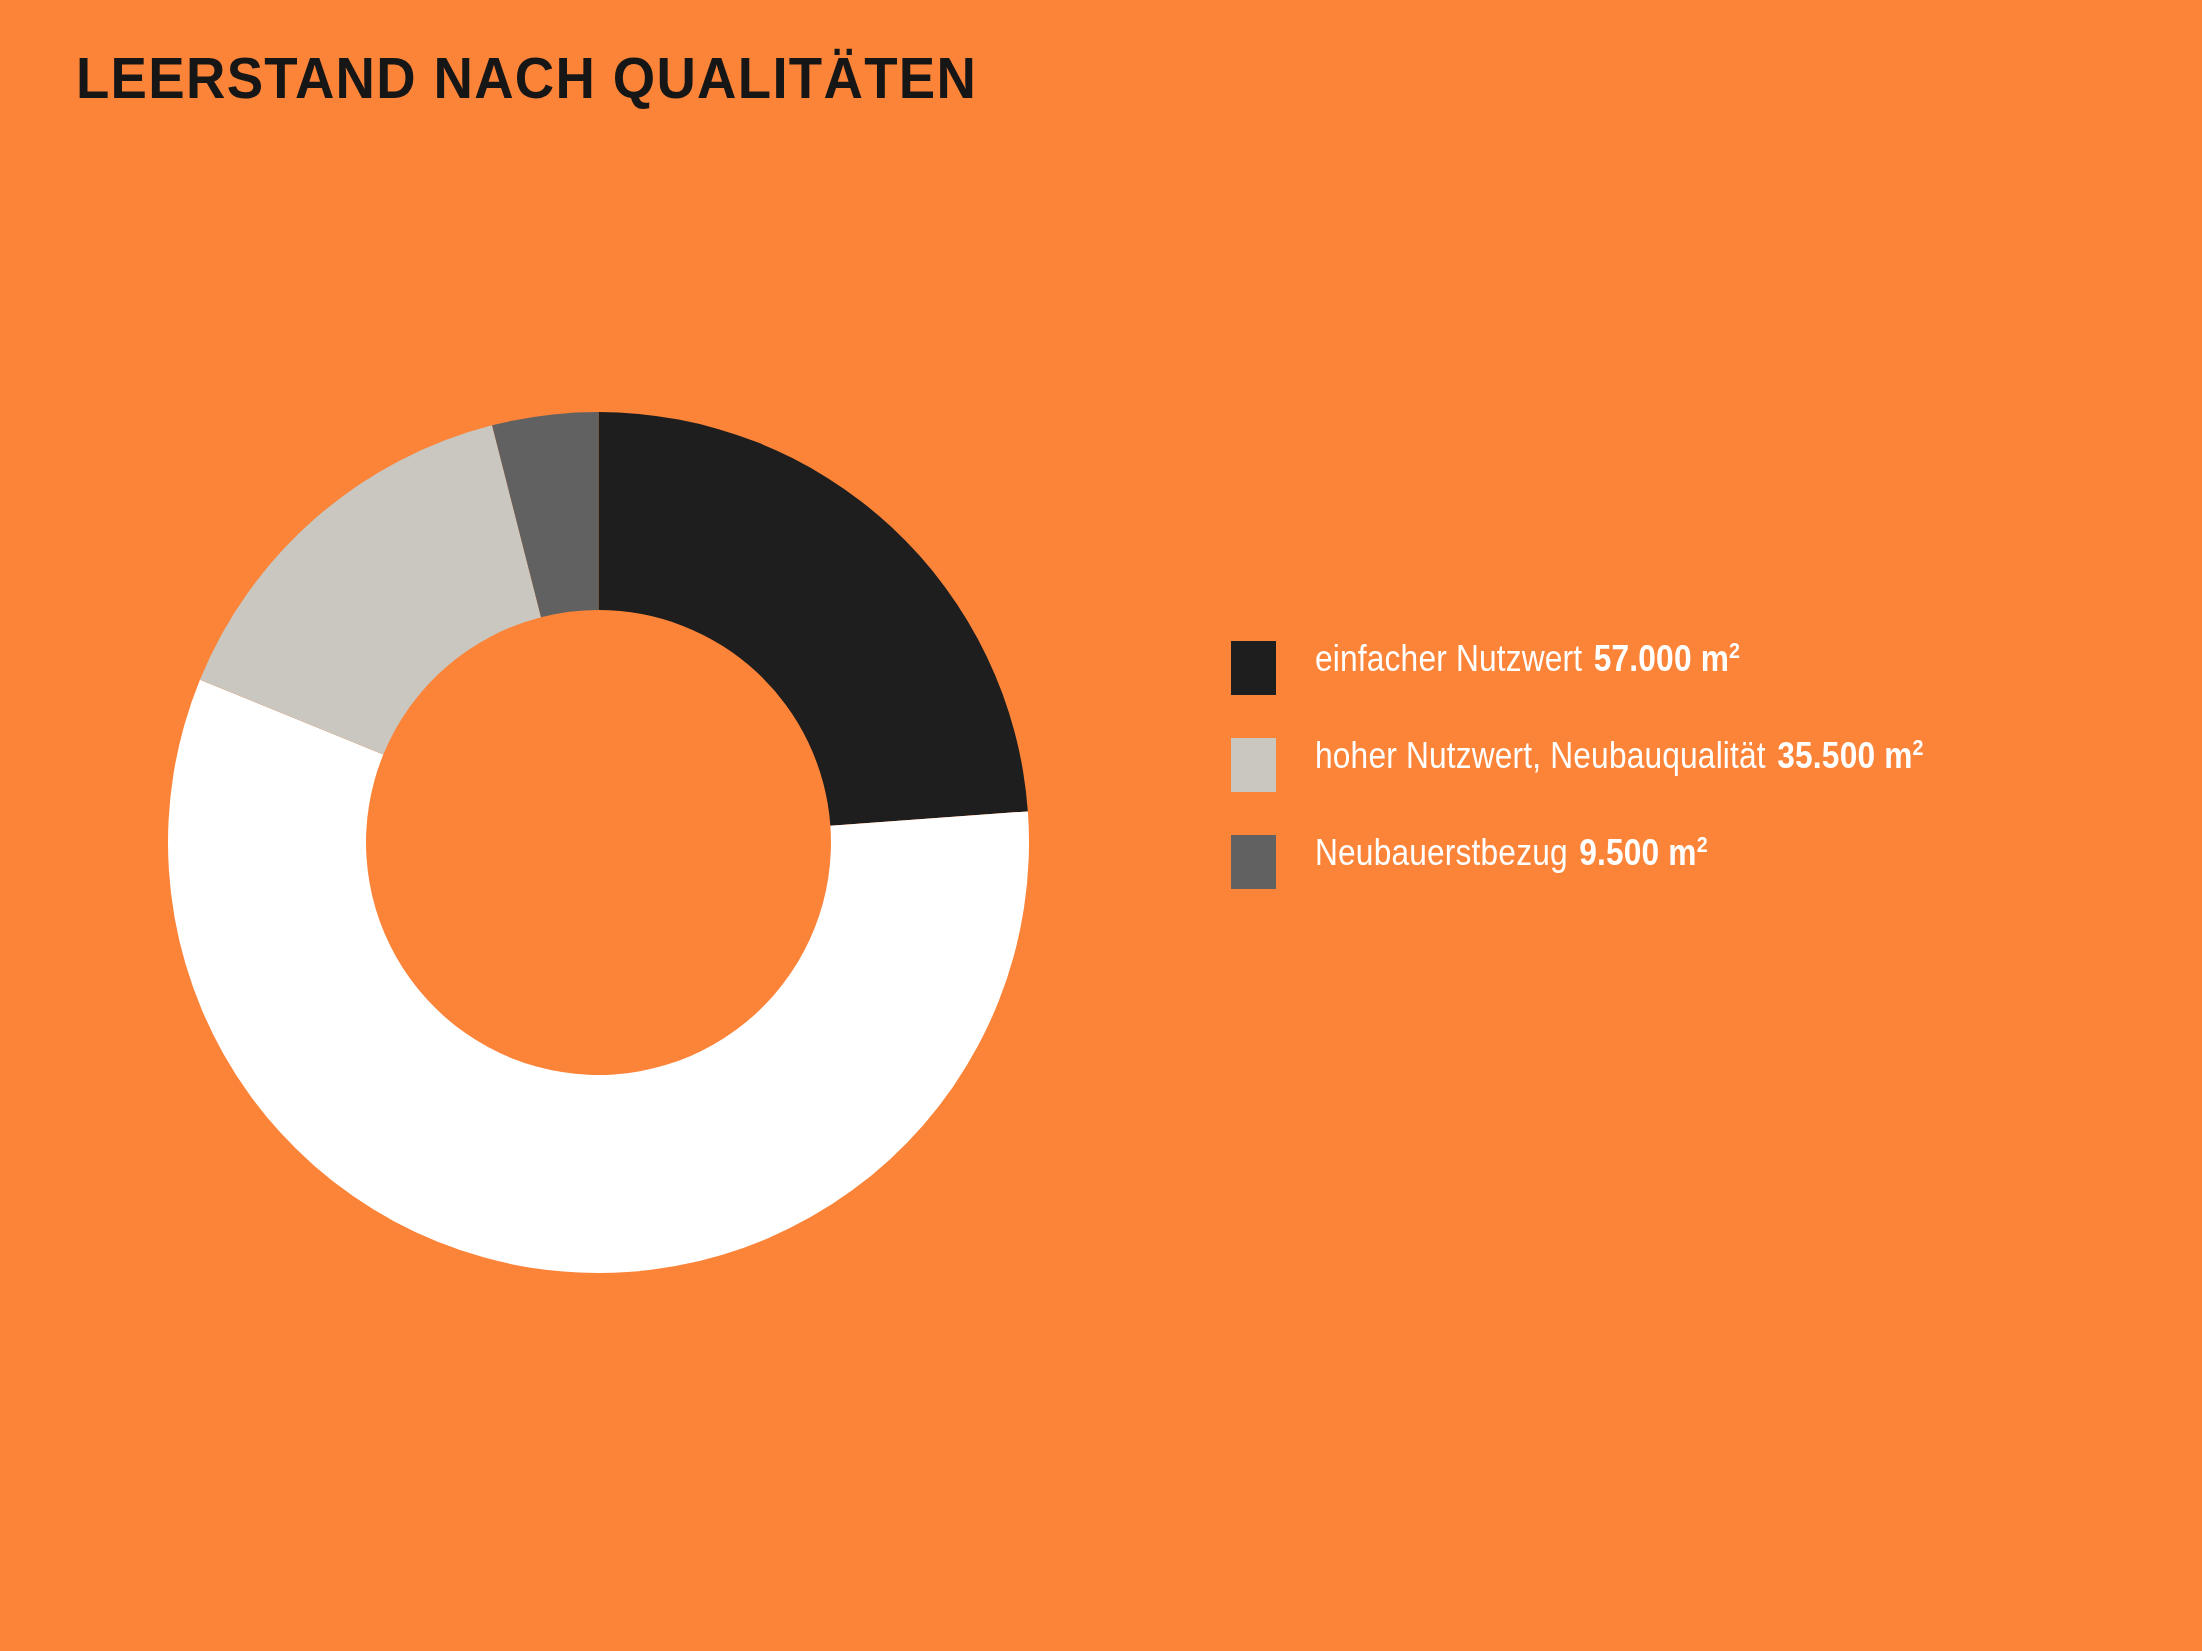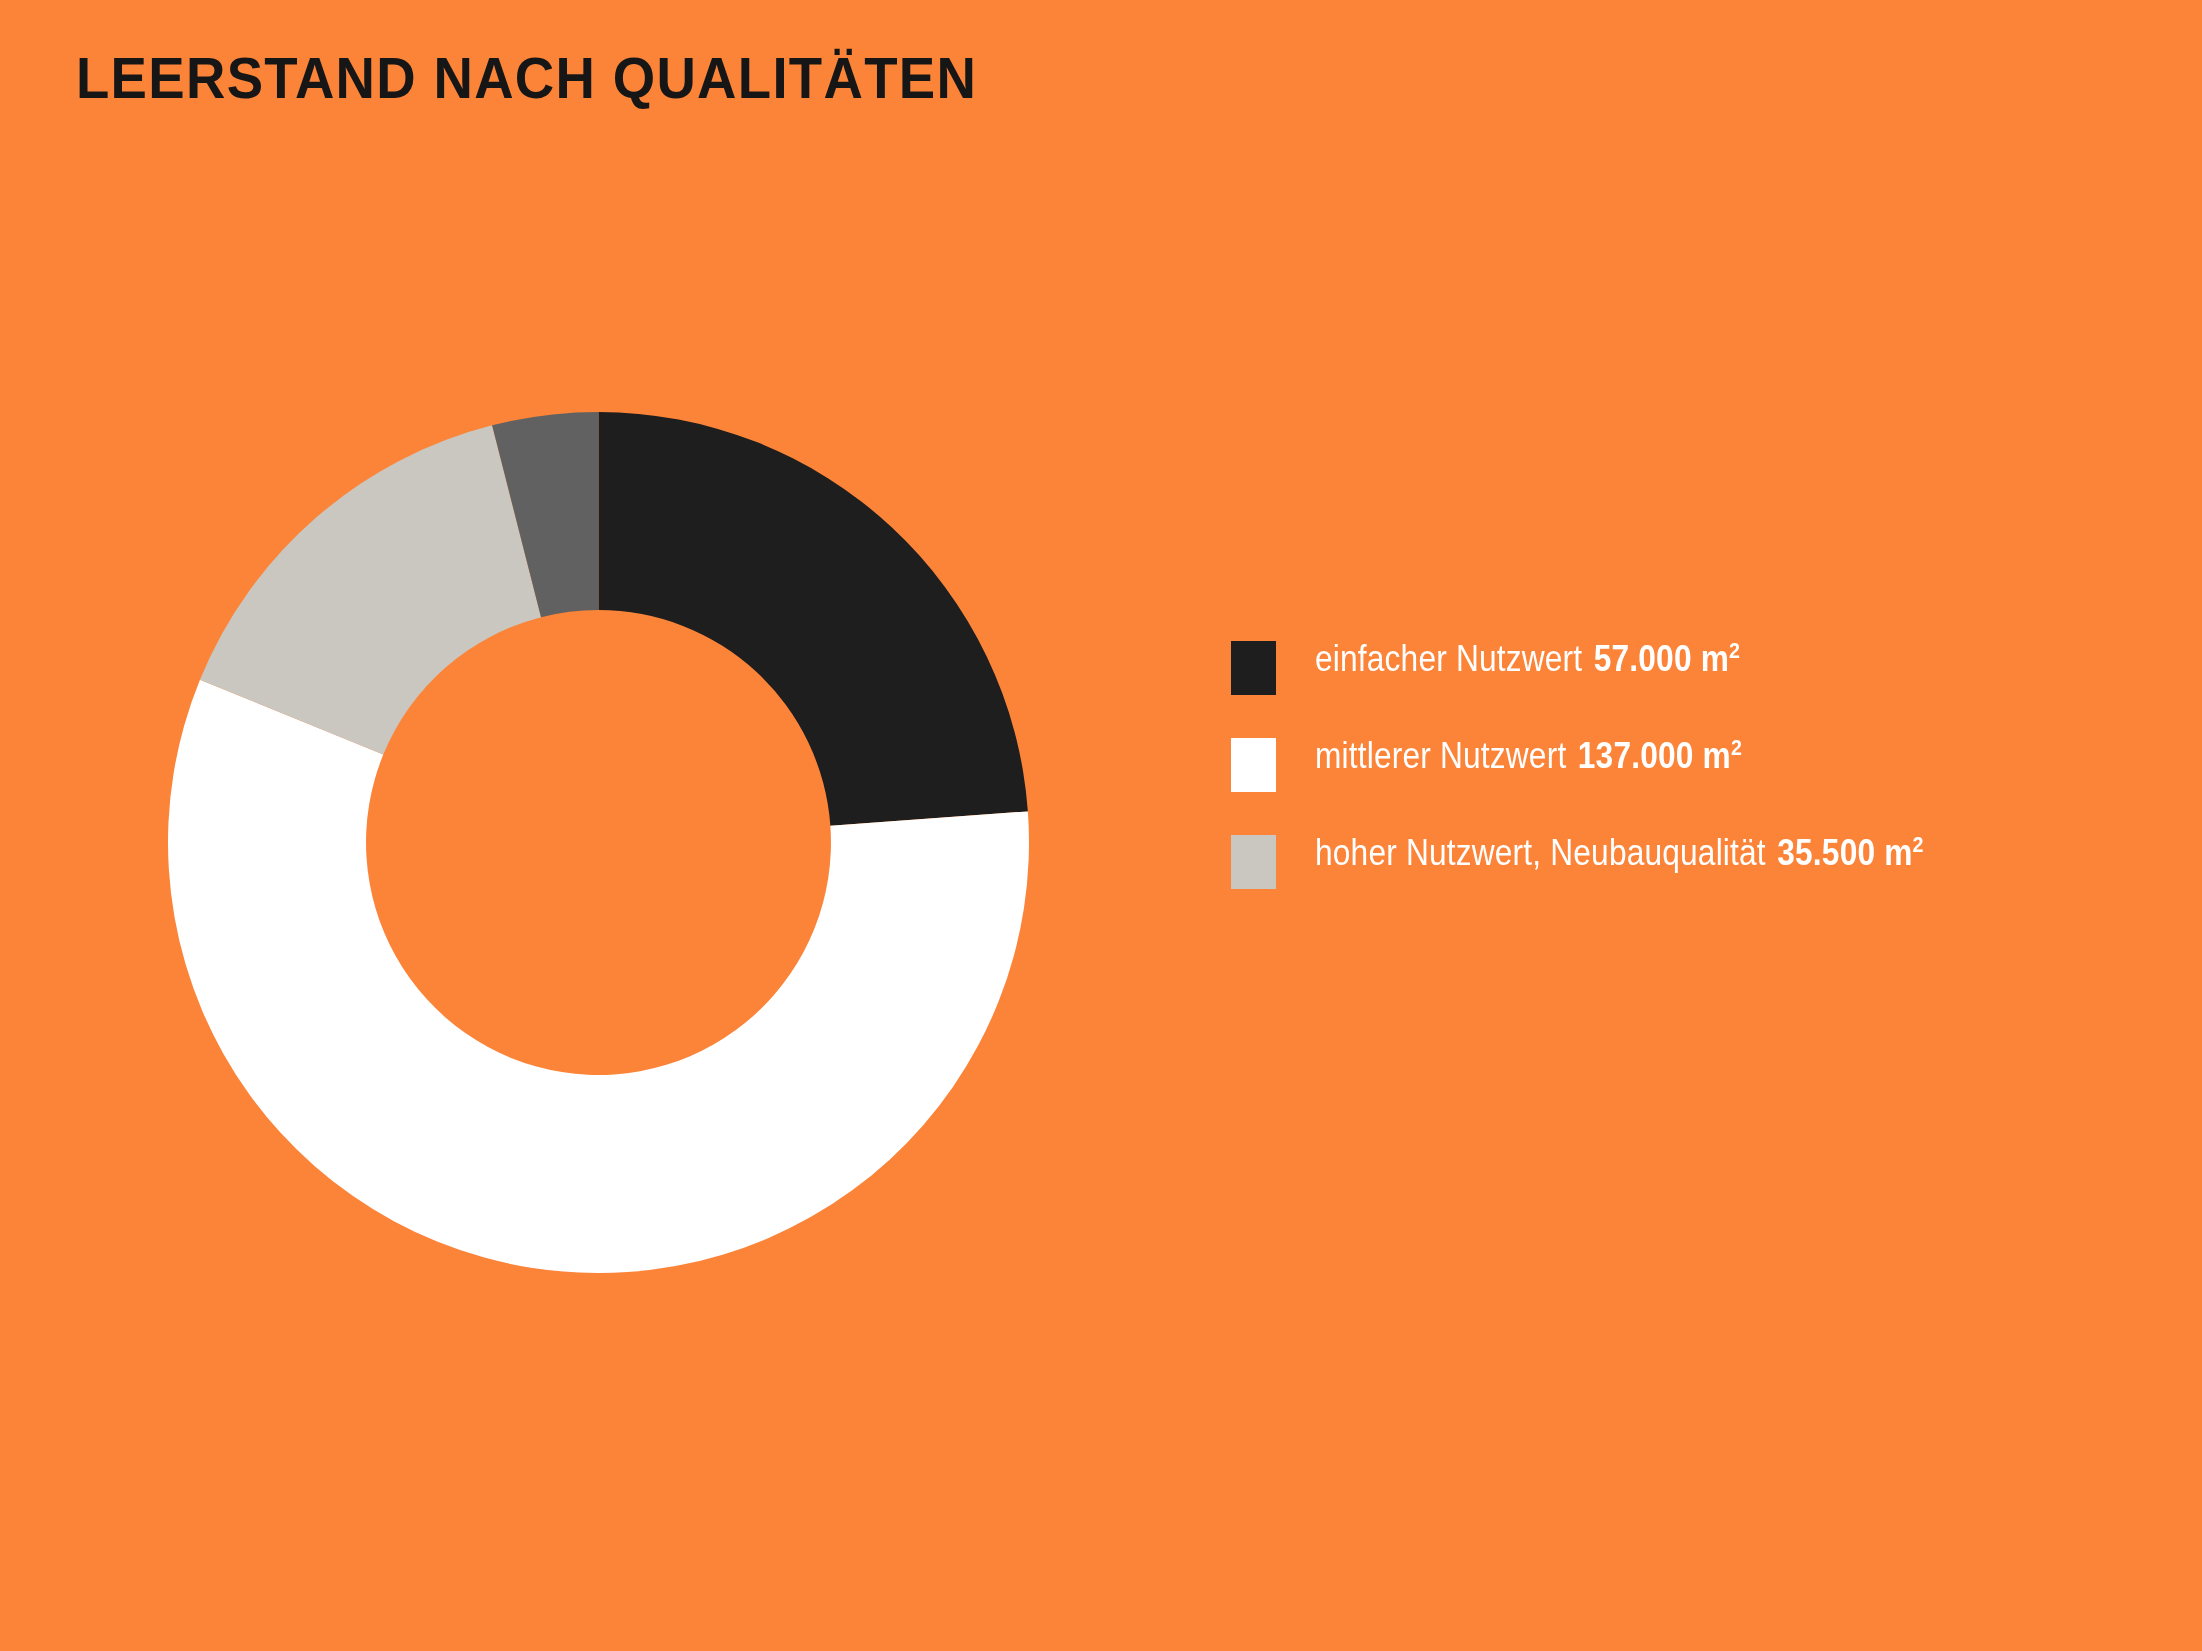--- a/index.html
+++ b/index.html
@@ -109,23 +109,23 @@
         </g>
     </svg>
   </div>
 
   <div id="legend">
       <div class="legend-row">
         <div class="legend-swatch" style="background: rgb(30, 30, 30);"></div>
         <div class="legend-text"><span class="legend-label">einfacher Nutzwert</span><span class="legend-value"><span>57.000</span><span> m</span><span class="sup">2</span></span></div>
       </div>
       <div class="legend-row">
-        <div class="legend-swatch" style="background: rgb(255, 255, 255);"></div>
-        <div class="legend-text"><span class="legend-label">mittlerer Nutzwert</span><span class="legend-value"><span>137.000</span><span> m</span><span class="sup">2</span></span></div>
+        <div class="legend-swatch" style="background: rgb(201, 199, 192);"></div>
+        <div class="legend-text"><span class="legend-label">hoher Nutzwert, Neubauqualität</span><span class="legend-value"><span>35.500</span><span> m</span><span class="sup">2</span></span></div>
       </div>
       <div class="legend-row">
-        <div class="legend-swatch" style="background: rgb(201, 199, 192);"></div>
-        <div class="legend-text"><span class="legend-label">hoher Nutzwert, Neubauqualität</span><span class="legend-value"><span>35.500</span><span> m</span><span class="sup">2</span></span></div>
+        <div class="legend-swatch" style="background: rgb(97, 97, 97);"></div>
+        <div class="legend-text"><span class="legend-label">Neubauerstbezug</span><span class="legend-value"><span>9.500</span><span> m</span><span class="sup">2</span></span></div>
       </div>
     </div>
 
 </div>
 
 
 </body></html>

